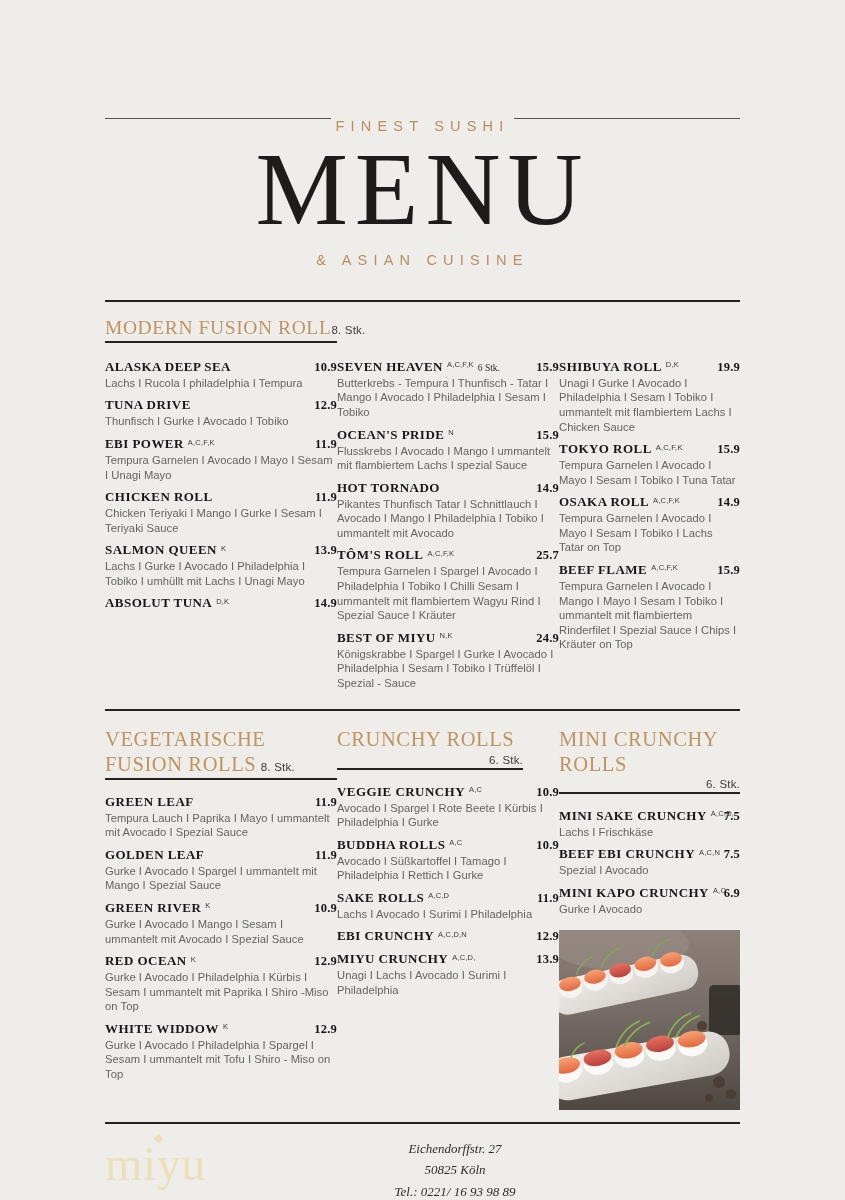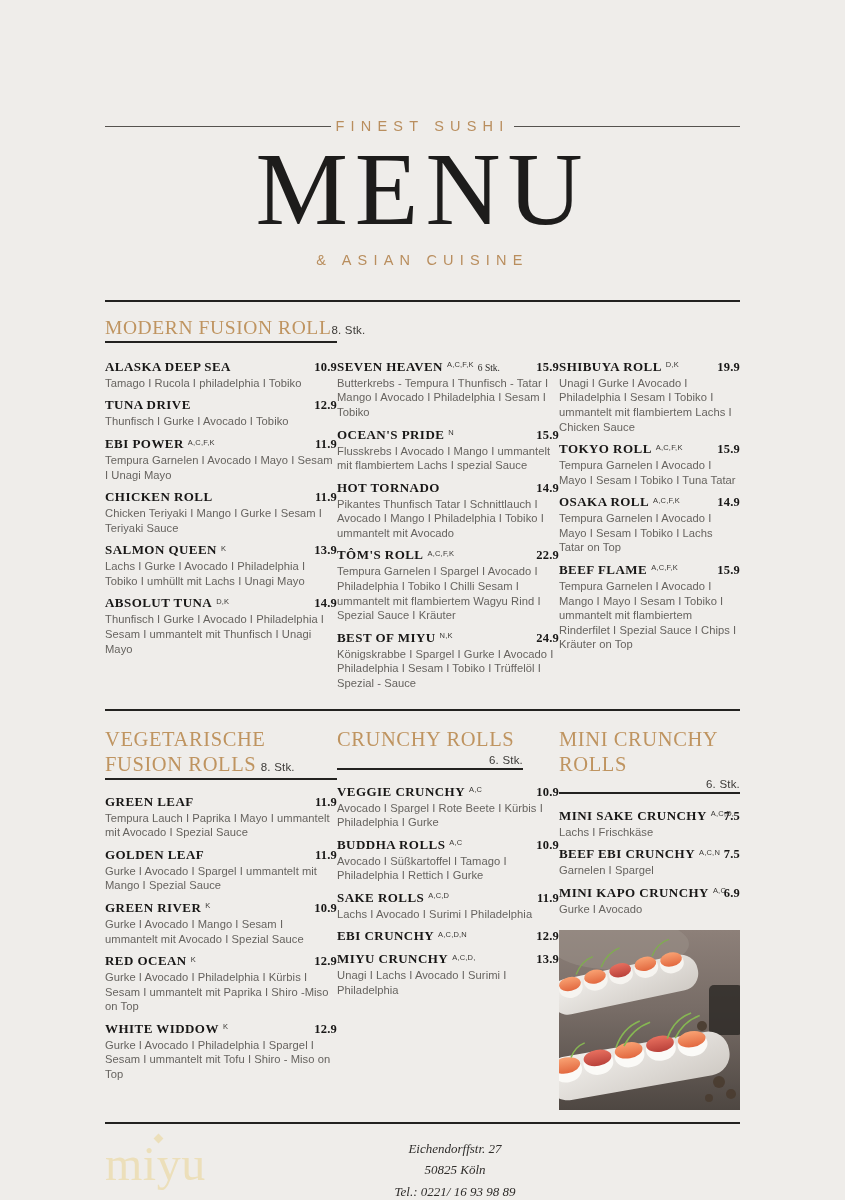--- a/index.html
+++ b/index.html
@@ -14,21 +14,20 @@
     background: #efedea;
     font-family: "Liberation Sans", sans-serif;
     overflow: hidden;
     box-sizing: border-box;
   }
 
   
   .header { padding-top: 118px; text-align: center; }
   .eyebrow-row {
     display: flex;
-    align-items: center;
     justify-content: center;
     gap: 4px;
     padding: 0 105px;
   }
   .eyebrow-rule {
     flex: 1 1 auto;
     height: 1px;
     background: #55524e;
   }
   .eyebrow-text {
@@ -234,21 +233,21 @@
 
       <div class="col-1">
         <div class="item">
           <div class="item-head">
             <span class="item-name-box">
               <span class="item-name">ALASKA DEEP SEA</span>
               <span class="item-aller"></span>
             </span>
             <span class="item-price">10.9</span>
           </div>
-          <div class="item-desc">Tamago I Rucola I philadelphia I Tobiko</div>
+          <div class="item-desc">Lachs I Rucola I philadelphia I Tempura</div>
         </div>
         <div class="item">
           <div class="item-head">
             <span class="item-name-box">
               <span class="item-name">TUNA DRIVE</span>
               <span class="item-aller"></span>
             </span>
             <span class="item-price">12.9</span>
           </div>
           <div class="item-desc">Thunfisch I Gurke I Avocado I Tobiko</div>
@@ -284,21 +283,20 @@
           <div class="item-desc">Lachs I Gurke I Avocado I Philadelphia I Tobiko I umhüllt mit Lachs I Unagi Mayo</div>
         </div>
         <div class="item">
           <div class="item-head">
             <span class="item-name-box">
               <span class="item-name">ABSOLUT TUNA</span>
               <span class="item-aller">D,K</span>
             </span>
             <span class="item-price">14.9</span>
           </div>
-          <div class="item-desc">Thunfisch I Gurke I Avocado I Philadelphia I Sesam I ummantelt mit Thunfisch I Unagi Mayo</div>
         </div>
       </div>
 
       <div class="col-2">
         <div class="item">
           <div class="item-head">
             <span class="item-name-box">
               <span class="item-name">SEVEN HEAVEN</span>
               <span class="item-aller">A,C,F,K</span>
               <span class="item-stk">6 Stk.</span>
@@ -326,21 +324,21 @@
             <span class="item-price">14.9</span>
           </div>
           <div class="item-desc">Pikantes Thunfisch Tatar I Schnittlauch I Avocado I Mango I Philadelphia I Tobiko I ummantelt mit Avocado</div>
         </div>
         <div class="item">
           <div class="item-head">
             <span class="item-name-box">
               <span class="item-name">TÔM'S ROLL</span>
               <span class="item-aller">A,C,F,K</span>
             </span>
-            <span class="item-price">22.9</span>
+            <span class="item-price">25.7</span>
           </div>
           <div class="item-desc">Tempura Garnelen I Spargel I Avocado I Philadelphia I Tobiko I Chilli Sesam I ummantelt mit flambiertem Wagyu Rind I Spezial Sauce I Kräuter</div>
         </div>
         <div class="item">
           <div class="item-head">
             <span class="item-name-box">
               <span class="item-name">BEST OF MIYU</span>
               <span class="item-aller">N,K</span>
             </span>
             <span class="item-price">24.9</span>
@@ -537,21 +535,21 @@
             <div class="item-desc">Lachs I Frischkäse</div>
           </div>
           <div class="item">
             <div class="item-head">
               <span class="item-name-box">
                 <span class="item-name">BEEF EBI CRUNCHY</span>
                 <span class="item-aller">A,C,N</span>
               </span>
               <span class="item-price">7.5</span>
             </div>
-            <div class="item-desc">Garnelen I Spargel</div>
+            <div class="item-desc">Spezial I Avocado</div>
           </div>
           <div class="item">
             <div class="item-head">
               <span class="item-name-box">
                 <span class="item-name">MINI KAPO CRUNCHY</span>
                 <span class="item-aller">A,C</span>
               </span>
               <span class="item-price">6.9</span>
             </div>
             <div class="item-desc">Gurke I Avocado</div>

